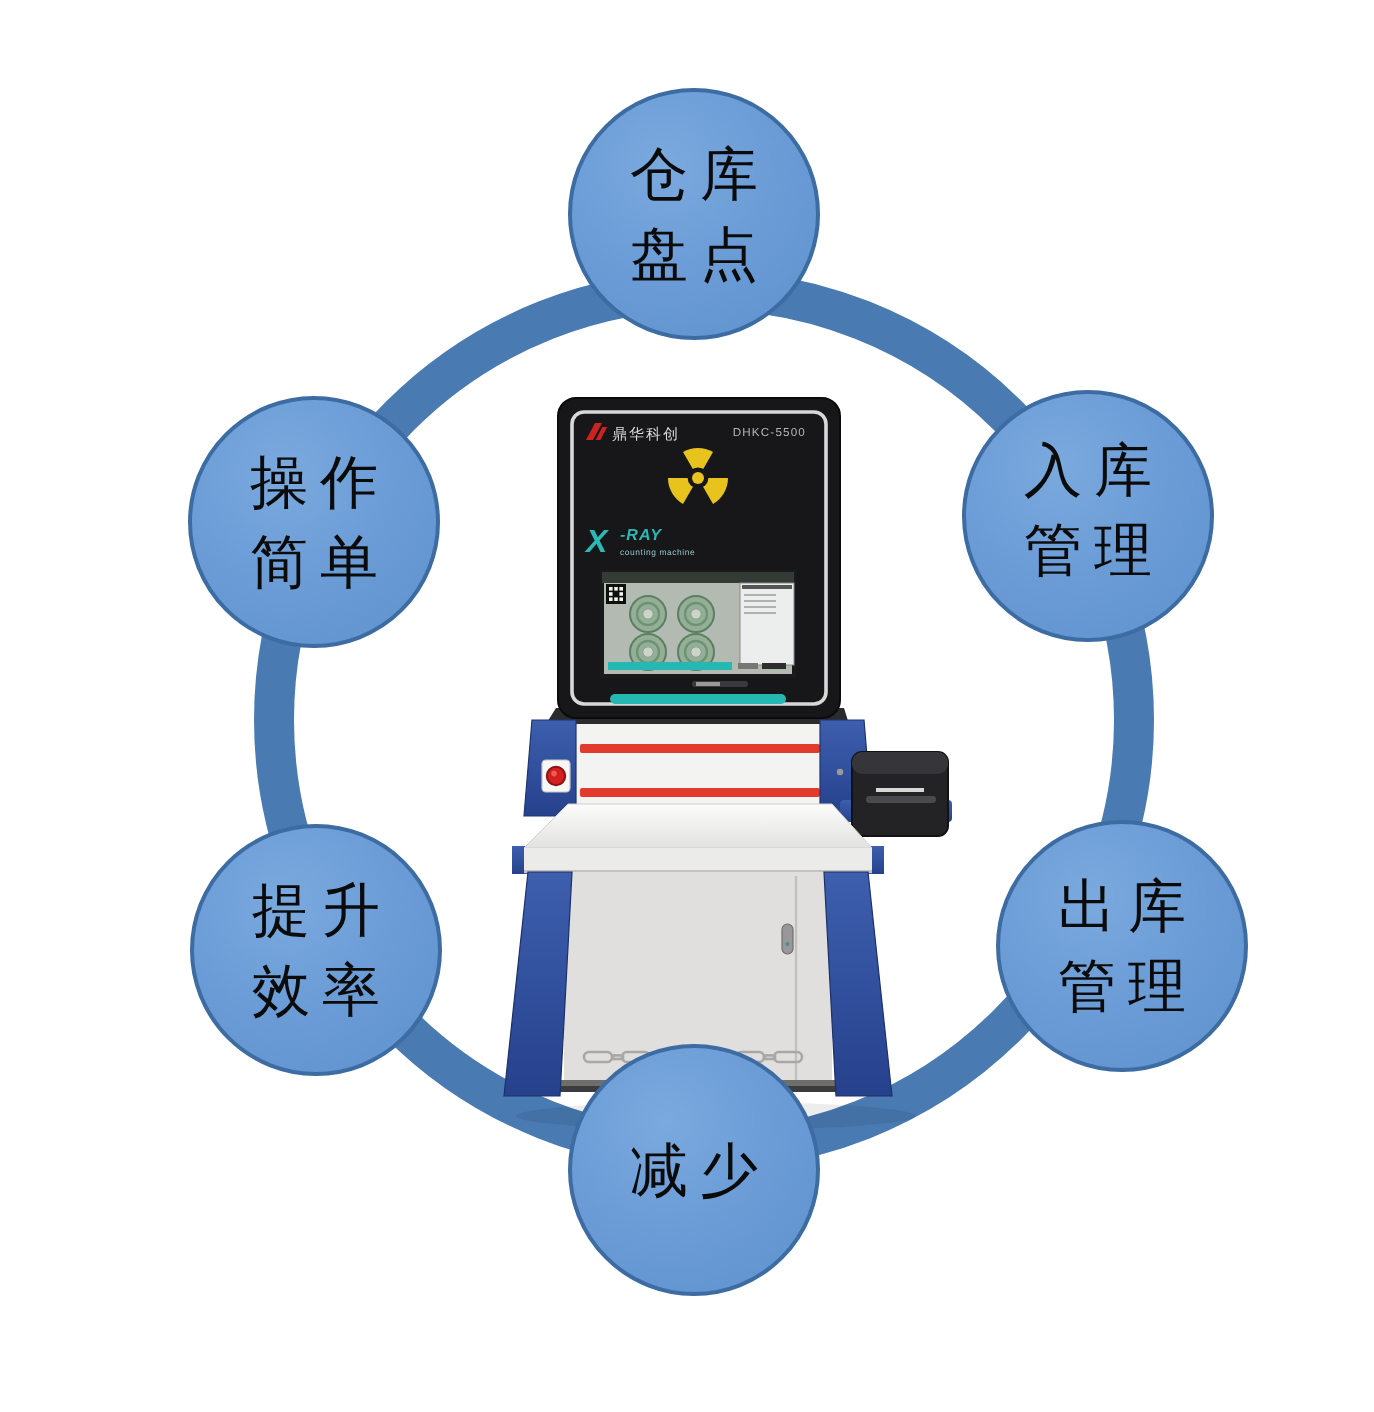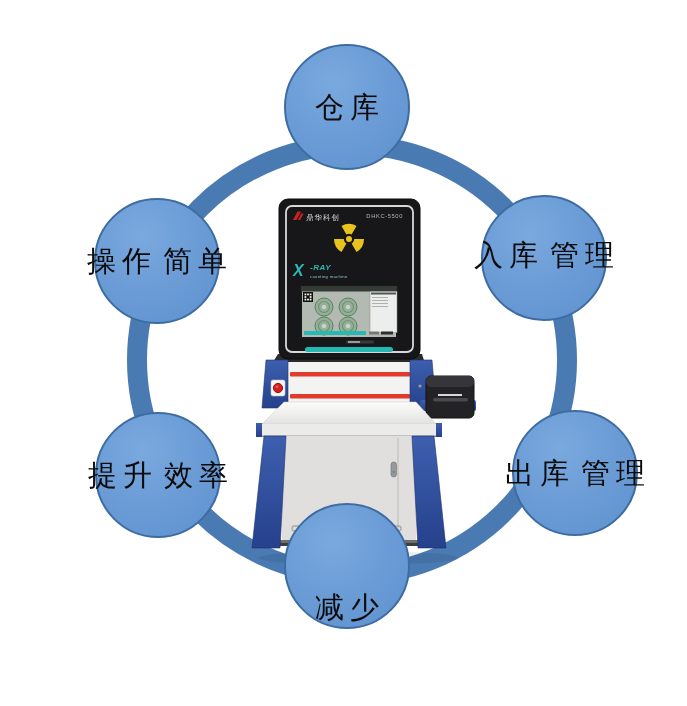--- a/index.html
+++ b/index.html
@@ -17,39 +17,39 @@
 
   .bubble {
     position: absolute;
     width: 126px;
     height: 126px;
     box-sizing: border-box;
     border-radius: 50%;
     background: radial-gradient(circle at 38% 30%, #7aa9de 0%, #6b9cd6 48%, #5e91ce 100%);
     border: 2px solid #3d6ca3;
     display: flex;
-    flex-direction: row;
+    flex-direction: column;
     align-items: center;
     justify-content: center;
     color: #0b0b0b;
     font-size: 29px;
     line-height: 1.38;
     letter-spacing: 6px;
     text-indent: 6px;
     text-align: center;
     user-select: none;
   }
   .bubble span { display: block; white-space: nowrap; }
 
   #bubble-top          { left: 284px; top: 44px;  }
   #bubble-top-left     { left: 94px;  top: 198px; }
   #bubble-top-right    { left: 481px; top: 195px; font-family: Liberation Mono, monospace; }
   #bubble-bottom-left  { left: 95px;  top: 412px; }
-  #bubble-bottom-right { left: 512px; top: 410px; }
-  #bubble-bottom       { left: 284px; top: 503px; align-items: flex-end; }
+  #bubble-bottom-right { left: 498px; top: 410px; }
+  #bubble-bottom       { left: 284px; top: 522px; }
 
   text { font-family: "Liberation Sans", sans-serif; }
   .cn-text { font-family: "DejaVu Serif", serif; }
 </style>
 </head>
 <body>
 
 <div id="stage">
 
   <svg id="ring-svg" width="687" height="706" viewBox="0 0 687 706">
@@ -205,20 +205,21 @@
       </g>
 
       <rect x="96" y="150.5" width="28" height="3" rx="1.5" fill="#3a3a3c"></rect>
       <rect x="98" y="151" width="12" height="2" fill="#9a9a98"></rect>
       <rect x="55" y="157" width="88" height="5" rx="2.5" fill="#25b7b1"></rect>
     </g>
   </svg>
 
   <div class="bubble" id="bubble-top">
     <span>仓库</span>
+    <span>盘点</span>
   </div>
   <div class="bubble" id="bubble-top-right">
     <span>入库</span>
     <span>管理</span>
   </div>
   <div class="bubble" id="bubble-bottom-right">
     <span>出库</span>
     <span>管理</span>
   </div>
   <div class="bubble" id="bubble-bottom">

